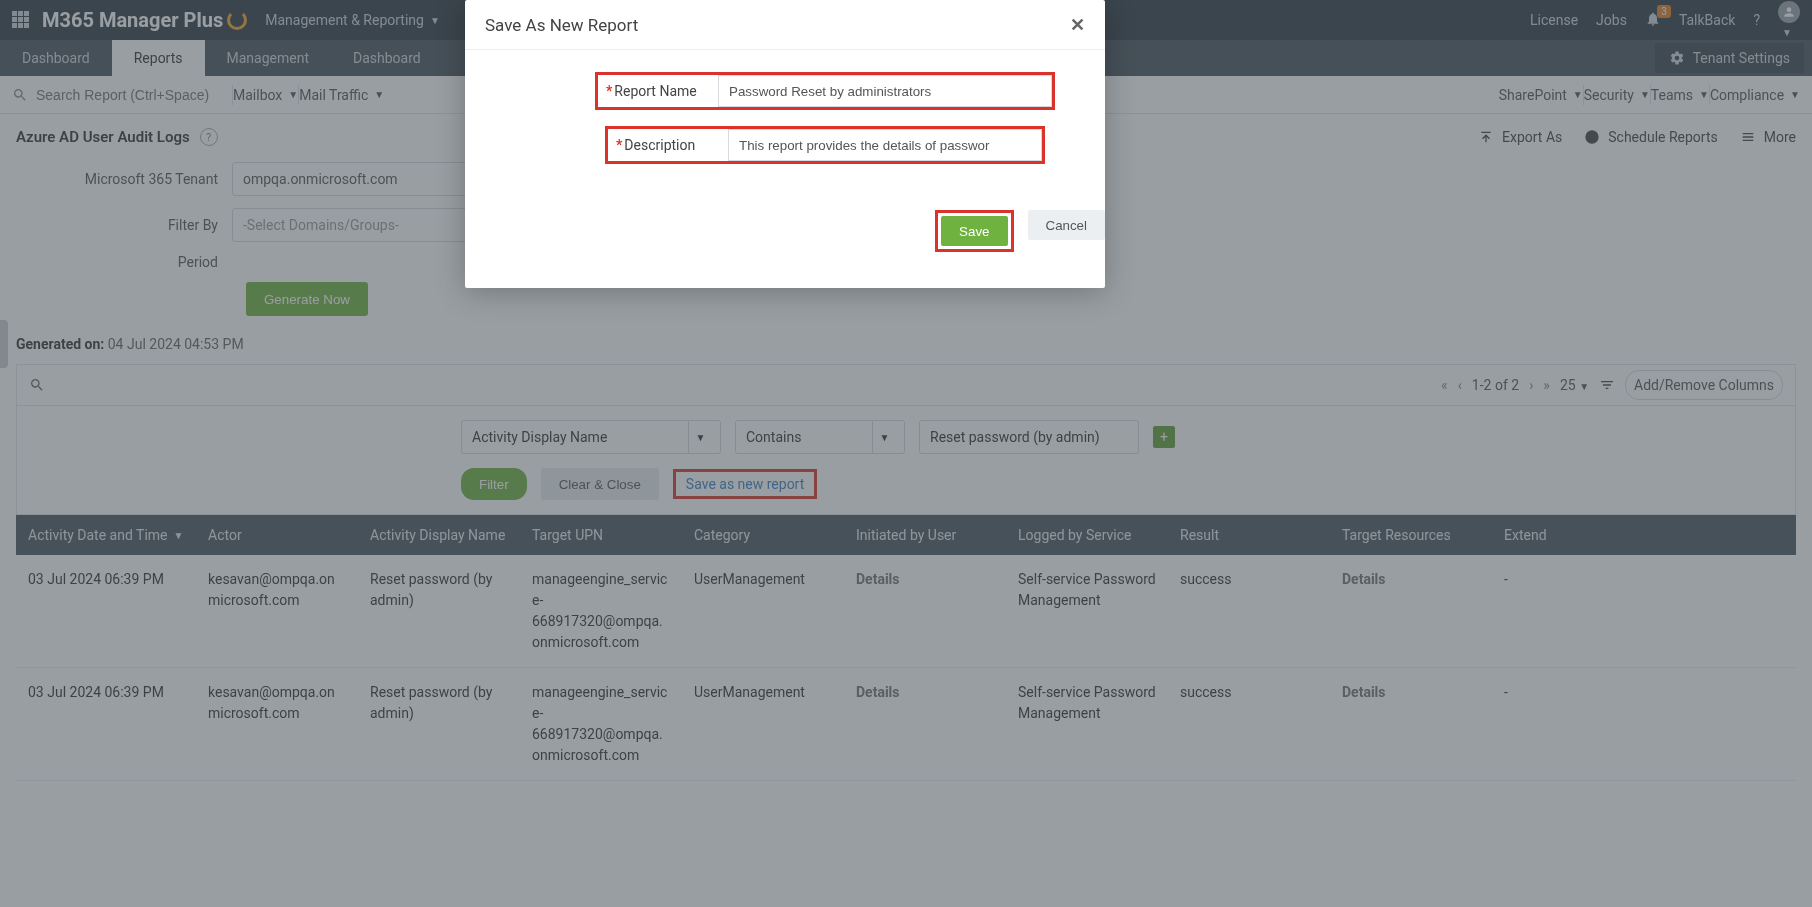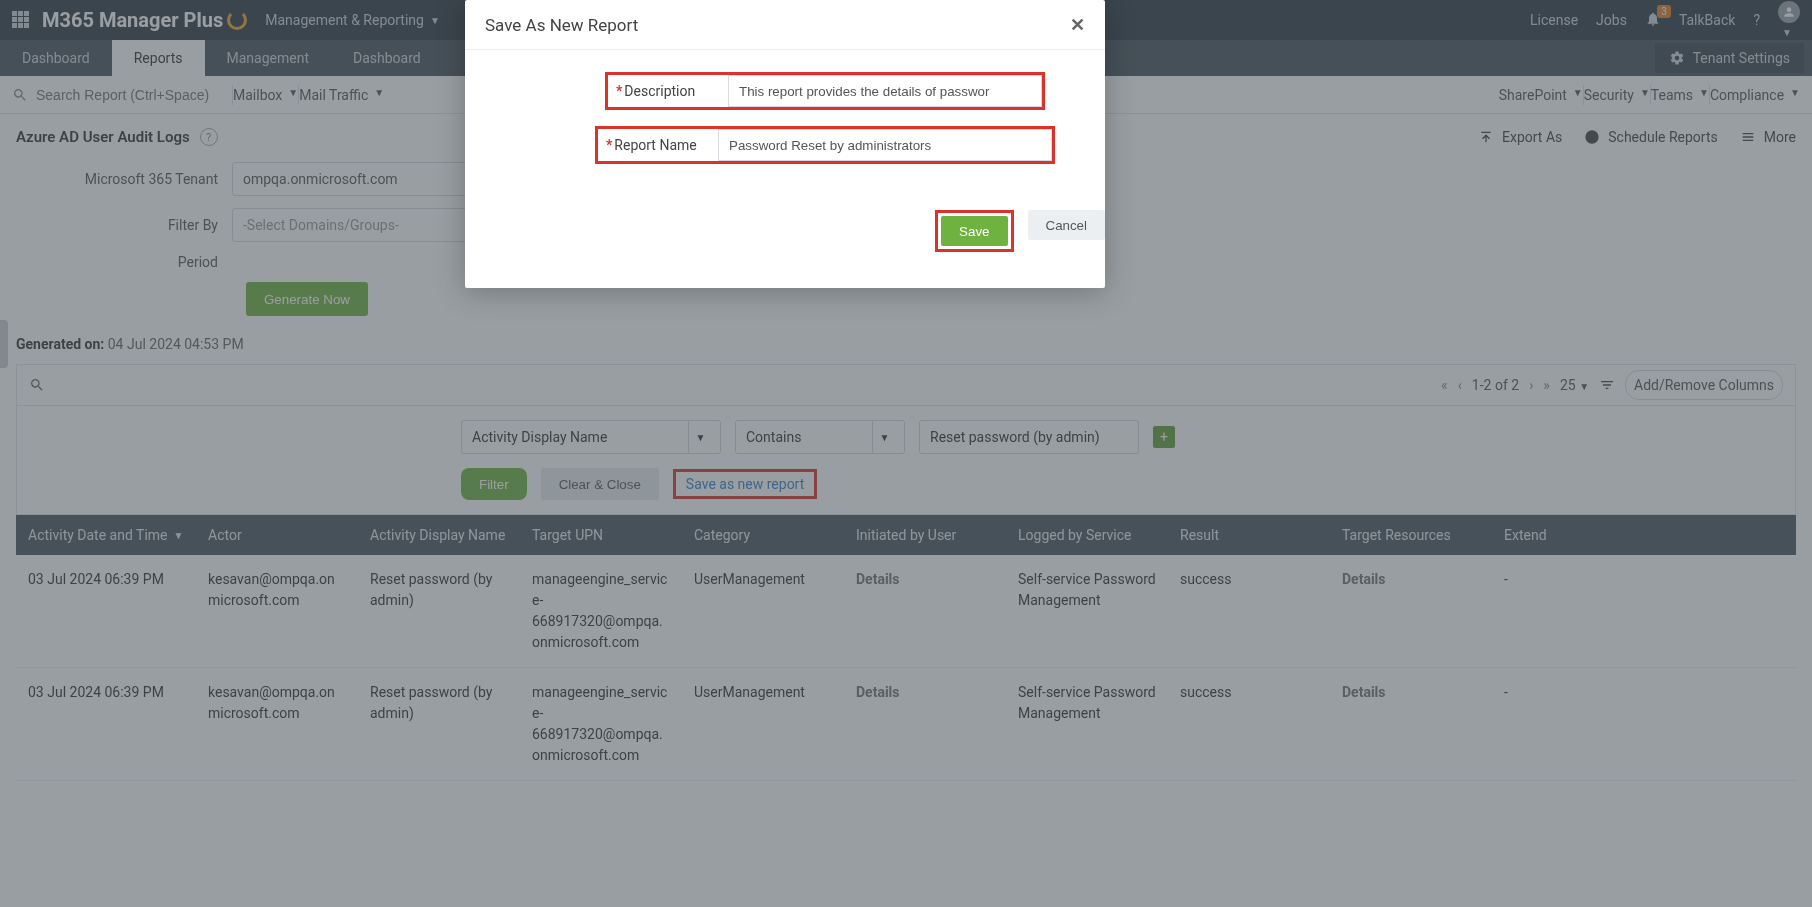--- a/index.html
+++ b/index.html
@@ -23,21 +23,21 @@
 .tabbar { background:#47525c; height:36px; display:flex; align-items:stretch; }
 .tabbar .tab { padding:0 22px; display:flex; align-items:center; color:#d0d6db; cursor:pointer; }
 .tabbar .tab.active { background:#fff; color:#333; }
 .tabbar .spacer { flex:1; }
 .tenant-settings { background:#3b454e; height:30px; margin:3px 8px; display:flex; align-items:center; padding:0 14px; color:#d0d6db; gap:8px; border-radius:2px; cursor:pointer; }
 
 
 .filterbar { height:38px; border-bottom:1px solid #e3e6e8; display:flex; align-items:center; padding:0 12px; color:#555; }
 .search-report { display:flex; align-items:center; gap:8px; flex:0 0 220px; }
 .search-report input { border:none; outline:none; color:#888; font-size:14px; width:180px; }
-.filter-link { display:flex; align-items:flex-start; gap:6px; color:#555; cursor:pointer; }
+.filter-link { display:flex; align-items:center; gap:6px; color:#555; cursor:pointer; }
 .vsep { width:1px; height:20px; background:#e0e3e6; }
 
 
 .pagehead { display:flex; align-items:center; padding:14px 16px 10px; }
 .pagetitle { font-size:15px; font-weight:600; color:#333; margin-right:10px; }
 .help-icon { width:18px; height:18px; border:1px solid #aaa; border-radius:50%; display:flex; align-items:center; justify-content:center; font-size:11px; color:#888; }
 .pagehead .spacer { flex:1; }
 .head-action { display:flex; align-items:center; gap:8px; color:#444; cursor:pointer; margin-left:22px; }
 
 
@@ -60,21 +60,21 @@
 
 .querybar { border:1px solid #e3e6e8; border-top:none; margin:0 16px; padding:14px; display:flex; flex-direction:column; gap:14px; align-items:flex-start; }
 .queryrow { display:flex; gap:14px; align-items:center; padding-left:430px; }
 .qselect { border:1px solid #d6dade; height:34px; border-radius:3px; background:#fff; padding:0 28px 0 10px; display:flex; align-items:center; position:relative; }
 .qselect.small { width:170px; }
 .qselect.med { width:260px; }
 .qcaret { position:absolute; right:8px; top:50%; transform:translateY(-50%); pointer-events:none; border:1px solid #d6dade; height:32px; width:24px; display:flex; align-items:center; justify-content:center; border-top:none; border-bottom:none; border-right:none; }
 .qinput { border:1px solid #d6dade; height:34px; border-radius:3px; width:220px; padding:0 10px; display:flex; align-items:center; }
 .addq { width:22px; height:22px; background:#5fa036; color:#fff; display:flex; align-items:center; justify-content:center; border-radius:2px; cursor:pointer; }
 .actionrow { display:flex; gap:14px; align-items:center; padding-left:430px; }
-.btn-filter { background:#6fb23f; color:#fff; border:none; height:32px; padding:0 18px; border-radius:8px; cursor:pointer; }
+.btn-filter { background:#6fb23f; color:#fff; border:none; height:32px; padding:0 18px; border-radius:13px; cursor:pointer; }
 .btn-gray { background:#e7ebef; color:#555; border:none; height:32px; padding:0 18px; border-radius:3px; cursor:pointer; }
 .save-as-link { color:#3b82c4; cursor:pointer; border:3px solid #d9332b; padding:4px 10px; }
 
 
 .datatable { margin:0 16px; }
 .thead { background:#4b555f; color:#e5eaef; display:flex; height:40px; align-items:center; }
 .th, .td { padding:0 12px; display:flex; align-items:center; }
 .c-date { width:180px; }
 .c-actor { width:162px; }
 .c-adn { width:162px; }
@@ -349,26 +349,26 @@
   </div>
 </div>
 
 <div class="overlay"></div>
 <div class="modal">
   <div class="modal-head">
     <div class="modal-title">Save As New Report</div>
     <div class="modal-close">✕</div>
   </div>
   <div class="modal-body">
+    <div class="mrow" style="margin-left:100px; margin-right:20px">
+      <div class="mlabel"><span class="req">*</span><span>Report Name</span></div>
+      <input class="minput" value="Password Reset by administrators" style="">
+    </div>
     <div class="mrow" style="margin-left:110px; margin-right:30px">
       <div class="mlabel"><span class="req">*</span><span>Description</span></div>
       <input class="minput" value="This report provides the details of passwor" style="">
     </div>
-    <div class="mrow" style="margin-left:100px; margin-right:20px">
-      <div class="mlabel"><span class="req">*</span><span>Report Name</span></div>
-      <input class="minput" value="Password Reset by administrators" style="">
-    </div>
   </div>
   <div class="modal-actions">
     <span class="btn-save-wrap"><button class="btn-save">Save</button></span>
     <button class="btn-cancel">Cancel</button>
   </div>
 </div>
 
 </body></html>

